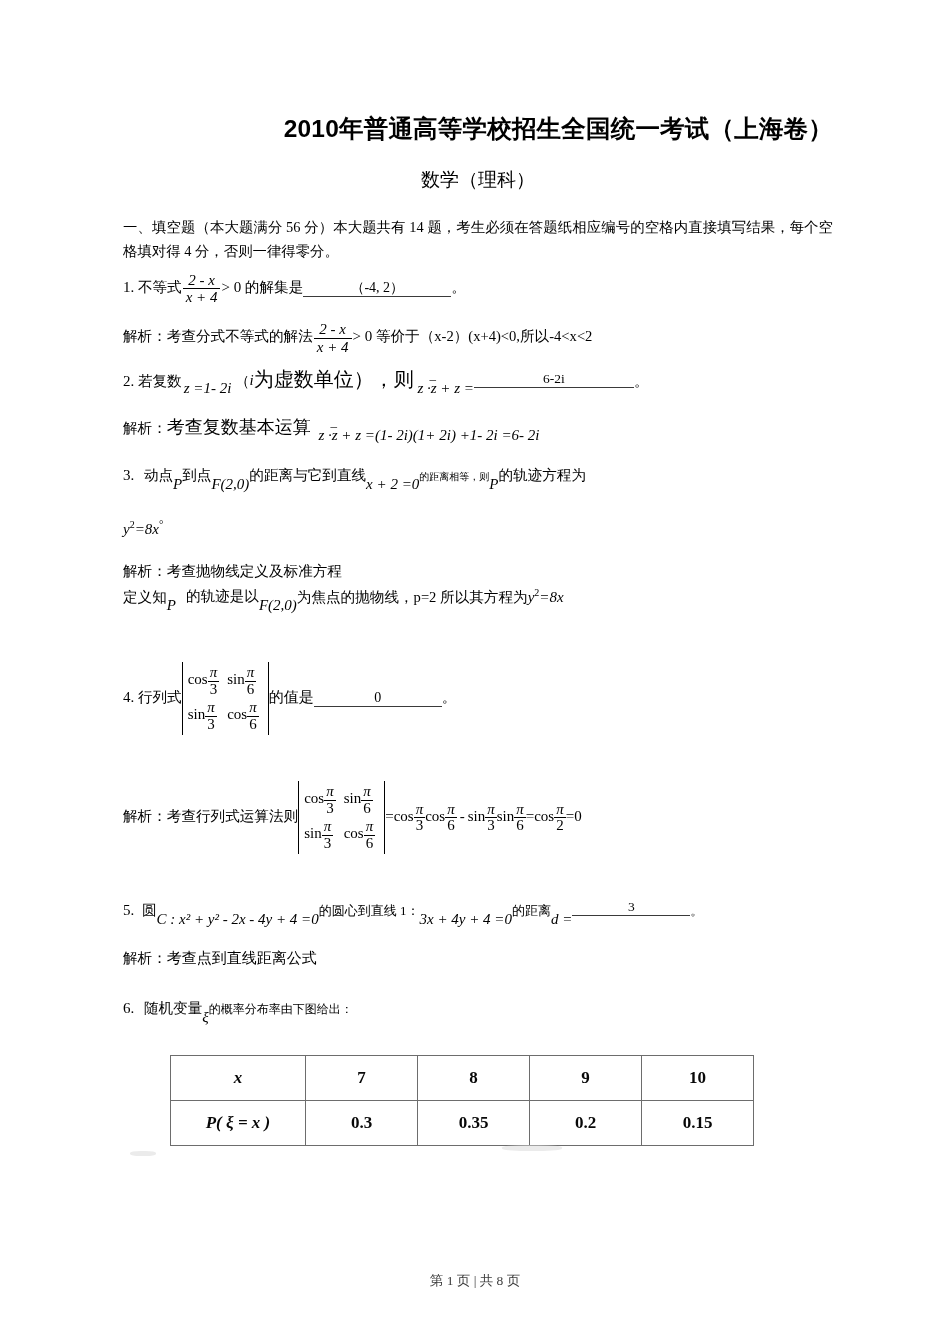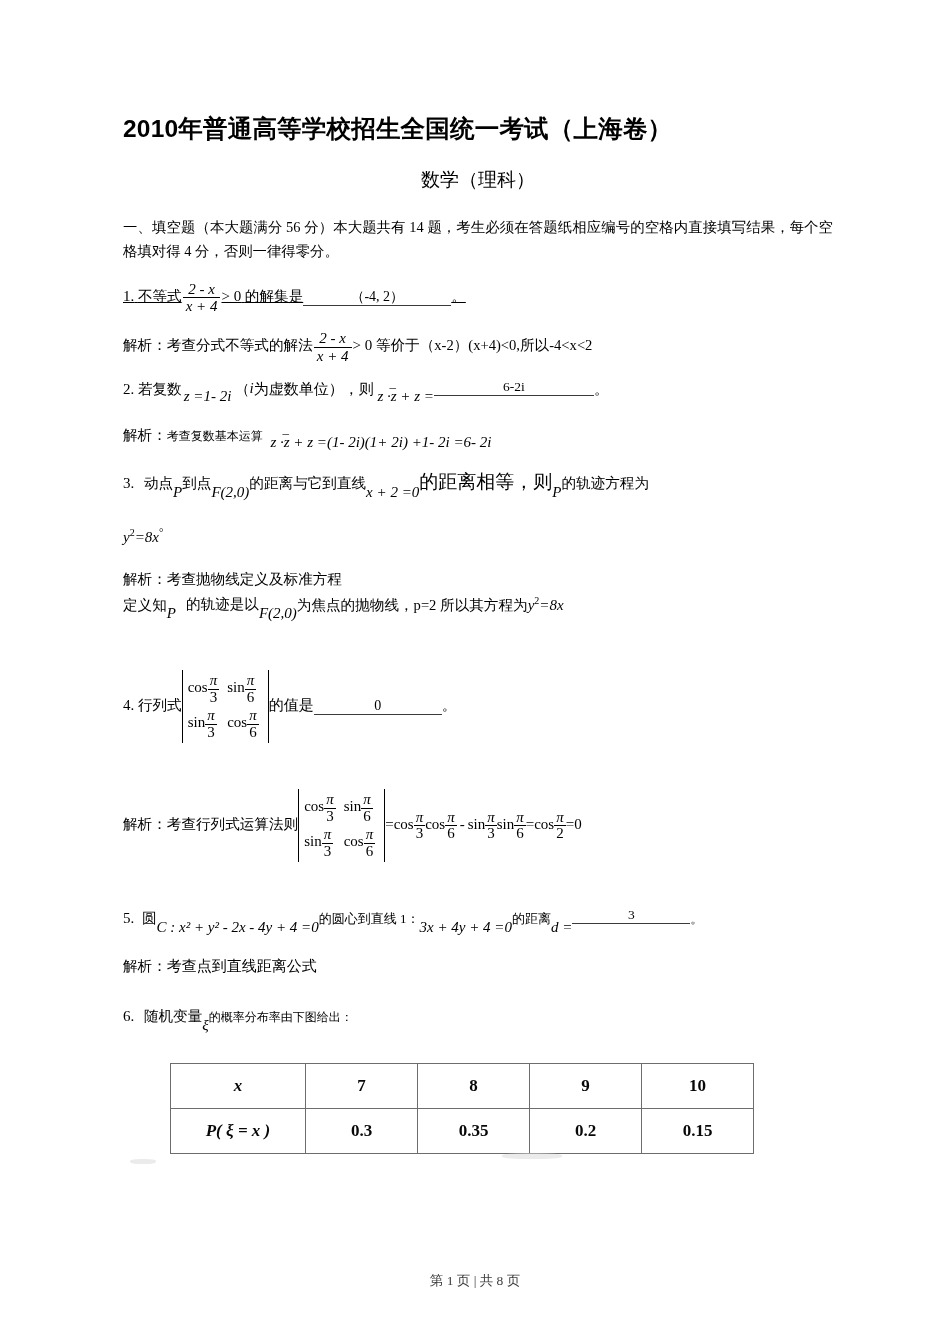--- a/index.html
+++ b/index.html
@@ -19,21 +19,21 @@
     width: 950px; height: 1344px;
   }
   .content {
     position: absolute;
     left: 123px; top: 0;
     width: 710px;
   }
 
   
   .doc-title {
-    text-align: left;
+    text-align: right;
     font-family: "Liberation Sans", "DejaVu Sans", sans-serif;
     font-weight: bold;
     font-size: 24.5px;
     letter-spacing: .2px;
     margin: 0;
     padding-top: 112px;
   }
   .doc-subtitle {
     text-align: center;
     font-size: 19px;
@@ -180,46 +180,46 @@
 <body>
 
 <div class="page">
   <div class="content">
 
     <h1 class="doc-title">2010年普通高等学校招生全国统一考试（上海卷）</h1>
     <div class="doc-subtitle">数学（理科）</div>
 
     <p class="intro">一、填空题（本大题满分 56 分）本大题共有 14 题，考生必须在答题纸相应编号的空格内直接填写结果，每个空格填对得 4 分，否则一律得零分。</p>
 
-    <div class="qline" style="margin-top:18px;text-decoration:underline;">
+    <div class="qline" style="margin-top:9px;">
       <span class="mn">1.</span>
       <span style="font-size:14.6px;">不等式</span><span class="frac"><span class="num mi">2 - x</span><span class="den mi">x + 4</span></span><span class="mop">&gt; 0</span>
       <span style="font-size:14.6px;">的解集是</span><span class="blank" style="width:148px;">（-4, 2）</span><span style="font-size:14.6px;">。</span>
     </div>
 
     <div class="sol" style="margin-top:16px;">
       <span style="font-size:14.6px;">解析：</span><span style="font-size:14.6px;">考查分式不等式的解法</span><span class="frac"><span class="num mi">2 - x</span><span class="den mi">x + 4</span></span><span class="mop">&gt; 0</span>
       <span style="font-size:14.6px;">等价于（x-2）(x+4)&lt;0,所以-4&lt;x&lt;2</span>
     </div>
 
     <div class="qline" style="margin-top:14px;">
       <span class="mn">2.</span>
       <span style="font-size:14.6px;">若复数</span><span class="eqlow mi" style="margin-left:2px;">z =1- 2i</span>
-      <span style="font-size:14.6px;">（</span><span class="equp mi">i</span><span style="font-size:15px;">为虚数单位），则</span>
+      <span style="font-size:14.6px;">（</span><span class="equp mi">i</span><span style="font-size:20px;">为虚数单位），则</span>
       <span class="eqlow" style="position:relative;"><span style="position:absolute;left:12px;top:-9px;font-size:13px;">‒</span><span class="mi">z ·z + z =</span></span><span class="blank blank-sm" style="width:160px;vertical-align:3px;">6-2i</span><span style="font-size:14.6px;">。</span>
     </div>
 
     <div class="sol" style="margin-top:19px;">
-      <span style="font-size:14.6px;">解析：</span><span style="font-size:12px;">考查复数基本运算</span>
+      <span style="font-size:14.6px;">解析：</span><span style="font-size:18px;">考查复数基本运算</span>
       <span class="eqlow" style="position:relative;margin-left:4px;"><span style="position:absolute;left:12px;top:-9px;font-size:13px;">‒</span><span class="mi">z ·z + z =</span></span><span class="eqlow mi">(1- 2i)(1+ 2i) +1- 2i =6- 2i</span>
     </div>
 
     <div class="qline" style="margin-top:20px;">
       <span class="mn">3.</span>
-      <span style="font-size:14.6px;margin-left:6px;">动点</span><span class="eqlow2 mi">P</span><span style="font-size:14.6px;">到点</span><span class="eqlow2 mi">F(2,0)</span><span style="font-size:14.6px;">的距离与它到直线</span><span class="eqlow2 mi">x + 2 =0</span><span style="font-size:19px;">的距离相等，则</span><span class="eqlow2 mi">P</span><span style="font-size:14.6px;">的轨迹方程为</span>
+      <span style="font-size:14.6px;margin-left:6px;">动点</span><span class="eqlow2 mi">P</span><span style="font-size:14.6px;">到点</span><span class="eqlow2 mi">F(2,0)</span><span style="font-size:14.6px;">的距离与它到直线</span><span class="eqlow2 mi">x + 2 =0</span><span style="font-size:10px;">的距离相等，则</span><span class="eqlow2 mi">P</span><span style="font-size:14.6px;">的轨迹方程为</span>
     </div>
     <div class="qline" style="margin-top:20px;">
       <span class="mi">y</span><span class="supn">2</span><span class="mi">=8x</span><span class="mn" style="font-size:11px;vertical-align:super;">°</span>
     </div>
 
     <div class="sol" style="margin-top:22px;">
       <span style="font-size:14.6px;">解析：</span><span style="font-size:14.6px;">考查抛物线定义及标准方程</span>
     </div>
     <div class="sol" style="margin-top:2px;">
       <span style="font-size:14.6px;">定义知</span><span class="eqlow2 mi">P</span><span style="font-size:14.6px;margin-left:10px;">的轨迹是以</span><span class="eqlow2 mi">F(2,0)</span><span style="font-size:14.6px;">为焦点的抛物线，p=2 所以其方程为</span><span class="mi">y</span><span class="supn">2</span><span class="mi">=8x</span>

